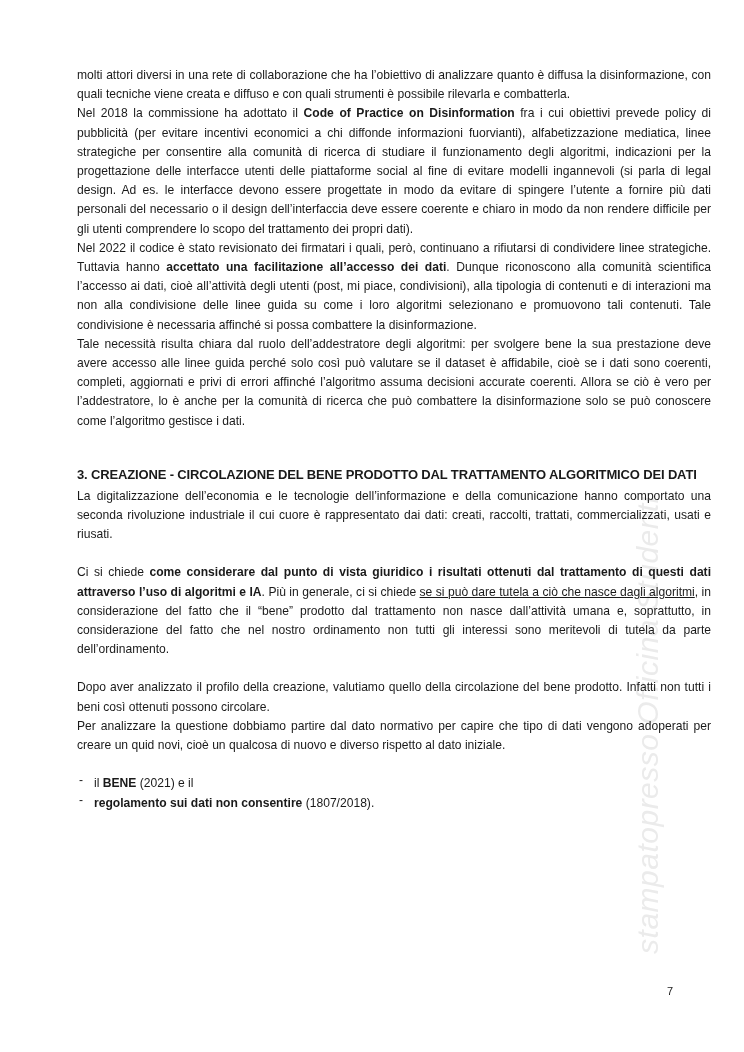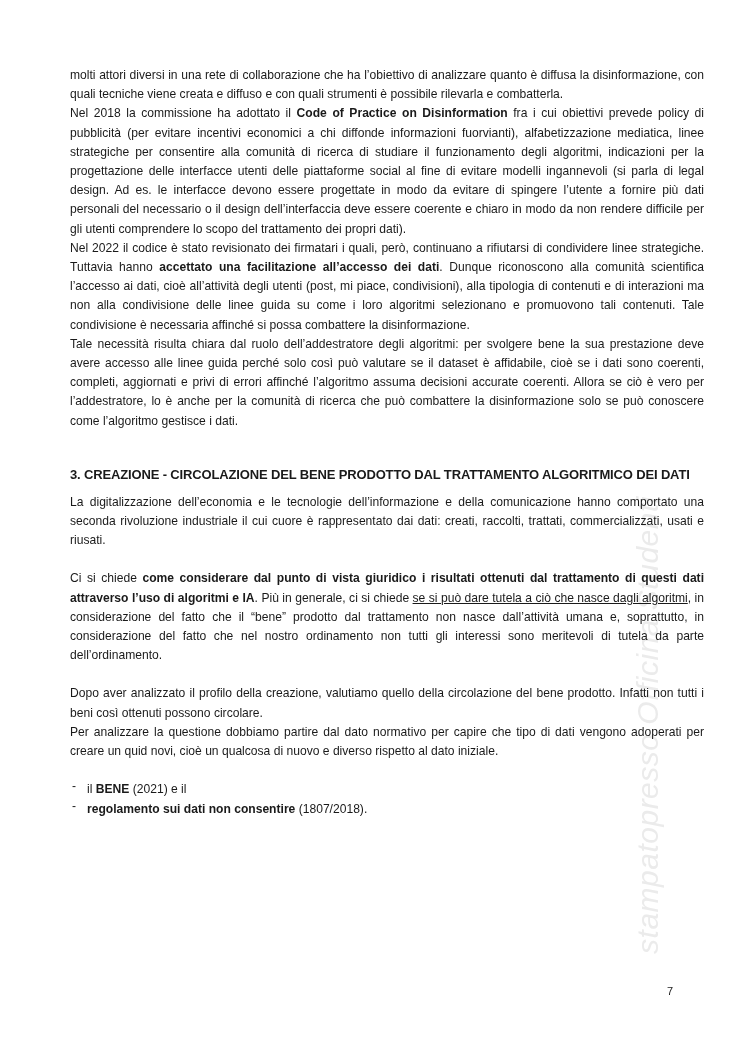--- a/index.html
+++ b/index.html
@@ -1,22 +1,22 @@
 <!DOCTYPE html>
 <html><head>
 <meta charset="utf-8">
 <style>
   html, body { margin:0; padding:0; background:#ffffff; }
   body { width:744px; height:1052px; position:relative; overflow:hidden;
          font-family:"Liberation Sans", sans-serif; color:#1a1a1a; }
-  .page { position:absolute; left:70px; top:66px; width:634px; font-size:12.1px; line-height:19.2px; }
+  .page { position:absolute; left:77px; top:66px; width:634px; font-size:12.1px; line-height:19.2px; }
   p { margin:0; text-align:justify; }
   .gap { height:19px; }
   .gap2 { height:34px; }
-  h2 { font-size:13px; font-weight:bold; margin:0 0 8px 0; line-height:20px; white-space:nowrap; letter-spacing:-0.15px; }
+  h2 { font-size:13px; font-weight:bold; margin:0 0 2px 0; line-height:20px; white-space:nowrap; letter-spacing:-0.15px; }
   b { font-weight:bold;margin-top:28px; }
   u { }
   ul { list-style:none; margin:0; padding:0; }
   li { position:relative; padding-left:17px; line-height:19.2px; }
   li .dash { position:absolute; left:2px; top:-3px; }
   .pagenum { position:absolute; left:667px; top:985px; font-size:11px; }
   .watermark { position:absolute; left:648px; top:725px; transform:translate(-50%,-50%) rotate(-90deg);
                white-space:nowrap; font-size:30px; font-style:italic; color:#ebebeb; letter-spacing:0.5px; }
 </style>
 </head>

